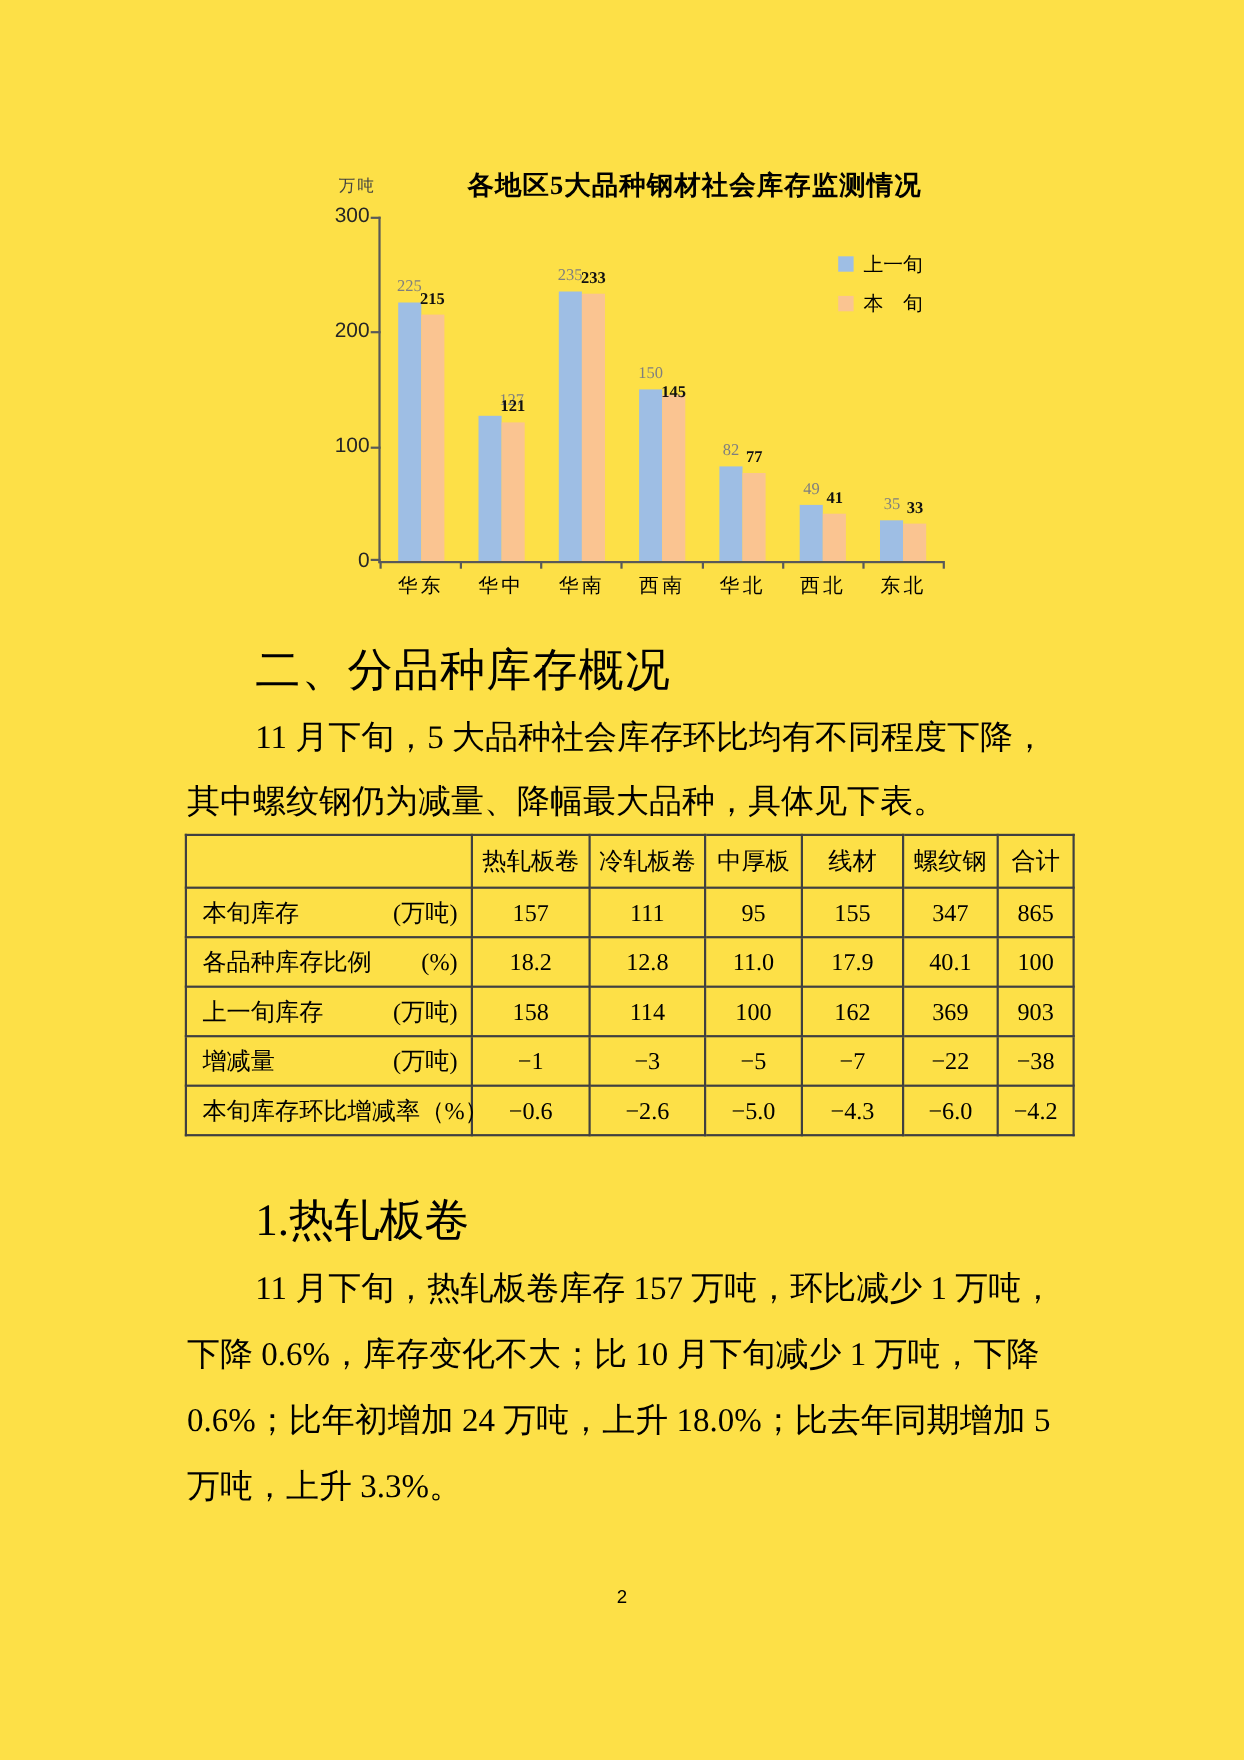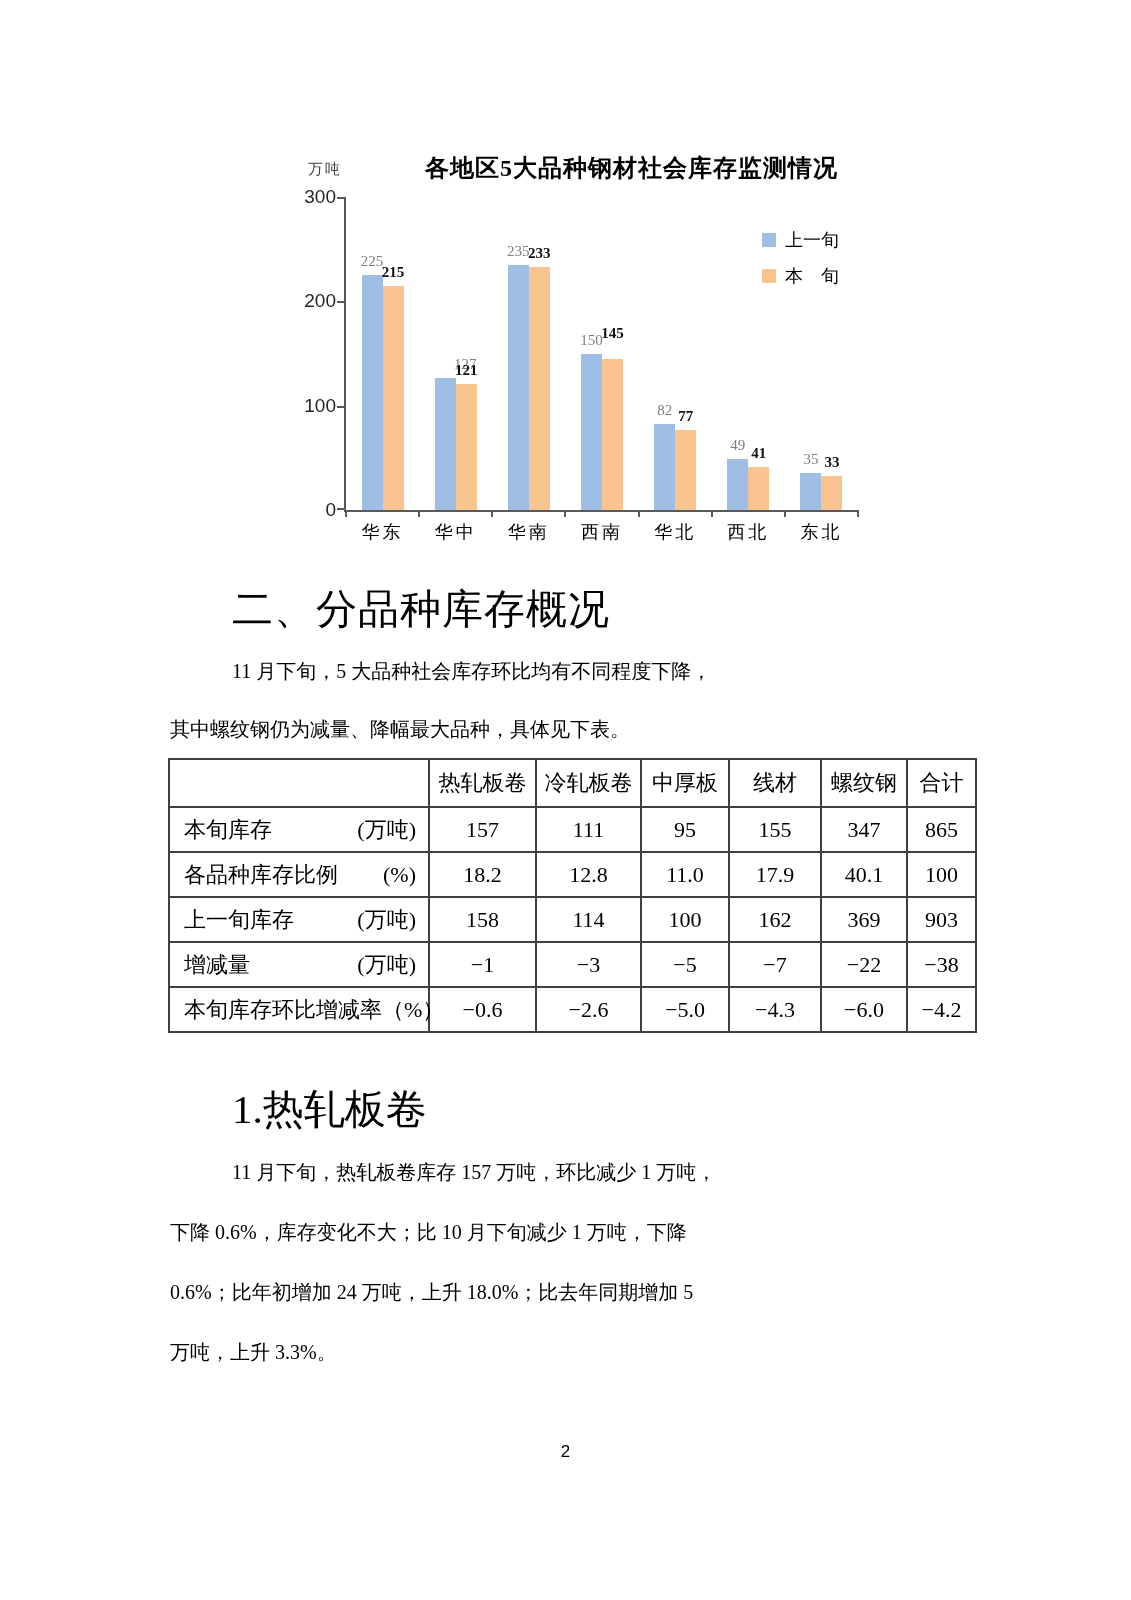--- a/index.html
+++ b/index.html
@@ -1,17 +1,17 @@
 <!DOCTYPE html>
 <html><head>
 <meta charset="utf-8">
 <style>
   html,body{margin:0;padding:0;background:#888;}
   .page{
-    position:relative;width:1131px;height:1600px;background:#ffffff;
+    position:relative;width:1131px;height:1600px;background:#fde047;
     margin:0 auto;overflow:hidden;color:#000;
     font-family:"Liberation Serif","DejaVu Serif",serif;
   }
 
   
   .chart{position:absolute;left:278px;top:148px;width:600px;height:405px;}
   .chart-title{
     position:absolute;left:60px;top:4px;width:500px;text-align:right;
     font-size:24px;font-weight:bold;letter-spacing:1px;white-space:nowrap;
   }
@@ -42,21 +42,21 @@
   .ytickmark{position:absolute;left:-9px;width:9px;height:0;border-top:2px solid #595959;}
   .xtickmark{position:absolute;top:100%;width:2px;height:7px;background:#595959;margin-left:-1px;}
   .legend{position:absolute;left:484px;top:80px;display:flex;flex-direction:column;gap:12px;}
   .legend-item{display:flex;align-items:center;gap:9px;font-size:18px;white-space:nowrap;}
   .swatch{width:14px;height:14px;flex:0 0 14px;}
 
   
   .h-sec{position:absolute;left:232px;margin:0;font-size:41px;font-weight:normal;line-height:34px;white-space:nowrap;}
   #sec-heading{top:592px;letter-spacing:1px;}
   #sub-heading{top:1092px;}
-  .para{position:absolute;left:170px;width:830px;font-size:20px;}
+  .para{position:absolute;left:170px;width:830px;font-size:30px;}
   #para1{top:642px;line-height:58px;}
   #para2{top:1142px;line-height:60px;}
   .line{white-space:nowrap;}
   .line.indent{padding-left:62px;}
 
   
   .tbl{
     position:absolute;left:168px;top:758px;width:807px;
     border-collapse:collapse;table-layout:fixed;
     font-size:22px;
@@ -122,21 +122,21 @@
             </div>
             <div class="xlabel">华南</div>
           </div>
           <div class="group">
             <div class="slot">
               <div class="bar" style="height: 156.5px; background: rgb(158, 190, 228);"></div>
               <div class="vlabel s0" style="bottom: 162.5px;">150</div>
             </div>
             <div class="slot">
               <div class="bar" style="height: 151.283px; background: rgb(250, 196, 145);"></div>
-              <div class="vlabel s1" style="bottom: 169px;">145</div>
+              <div class="vlabel s1" style="bottom: 145px;">145</div>
             </div>
             <div class="xlabel">西南</div>
           </div>
           <div class="group">
             <div class="slot">
               <div class="bar" style="height: 85.5533px; background: rgb(158, 190, 228);"></div>
               <div class="vlabel s0" style="bottom: 91.5533px;">82</div>
             </div>
             <div class="slot">
               <div class="bar" style="height: 80.3367px; background: rgb(250, 196, 145);"></div>

